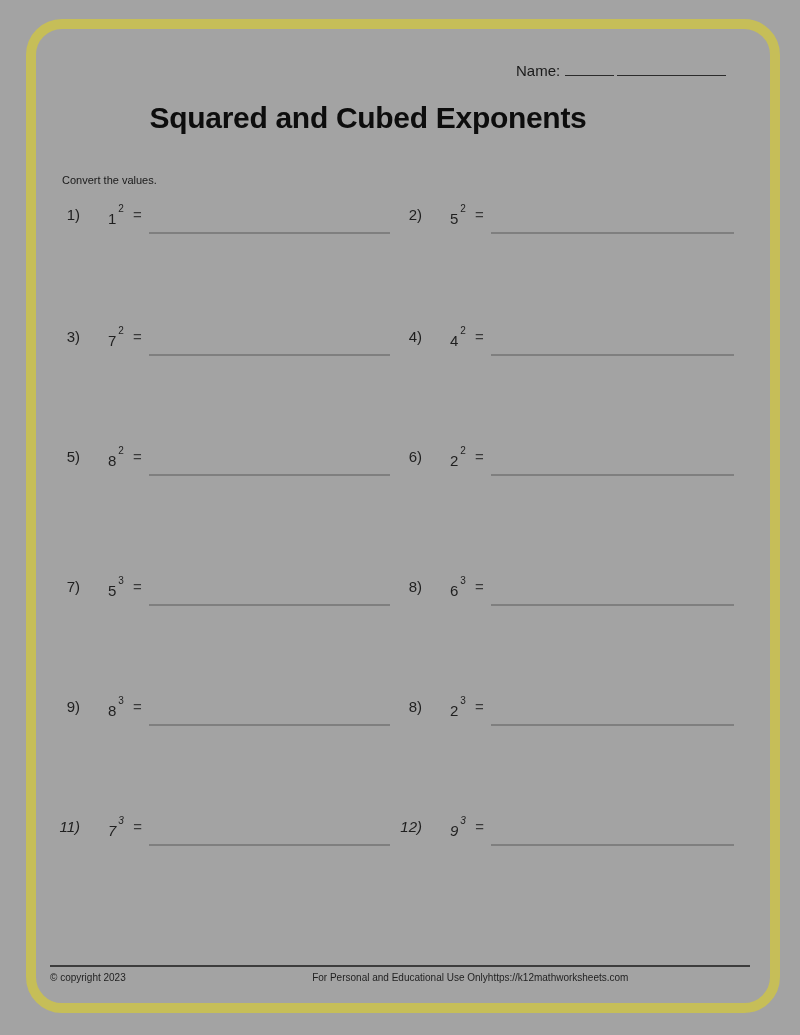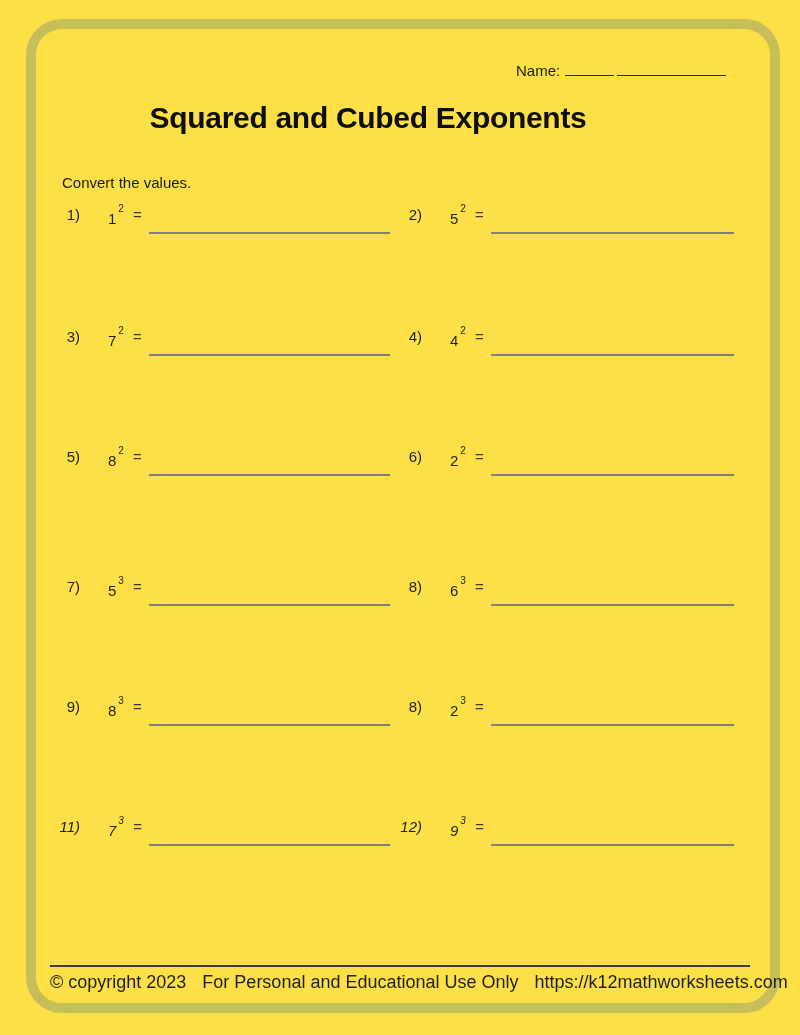--- a/index.html
+++ b/index.html
@@ -9,21 +9,21 @@
     height: 1035px;
     background: #ffffff;
     font-family: "Liberation Sans", "DejaVu Sans", sans-serif;
     color: #1a1a1a;
     overflow: hidden;
   }
   .sheet {
     position: relative;
     width: 800px;
     height: 1035px;
-    background: #fde047;
+    background: #a3a3a3;
   }
   .frame {
     position: absolute;
     left: 26px;
     top: 19px;
     width: 734px;
     height: 974px;
     border: 10px solid #c6be58;
     border-radius: 36px;
     background: transparent;
@@ -57,21 +57,21 @@
     font-size: 30px;
     font-weight: bold;
     letter-spacing: -0.3px;
     color: #0d0d0d;
   }
   
   .instruction {
     position: absolute;
     left: 62px;
     top: 174px;
-    font-size: 15px;
+    font-size: 11px;
     color: #1a1a1a;
   }
   
   .prob-row {
     position: absolute;
     left: 0;
     width: 800px;
     height: 34px;
   }
   .row-0 { top: 206px; }
@@ -123,23 +123,22 @@
     width: 700px;
     border-top: 2px solid #3c3c3c;
   }
   .footer-row {
     position: absolute;
     left: 50px;
     top: 972px;
     width: 700px;
     display: flex;
     align-items: baseline;
-    font-size: 18px;
+    font-size: 10px;
     color: #1f1f1f;
-    gap: 16px;
   }
   .footer-row .f-left  { flex: 1 1 0; text-align: left;  white-space: nowrap; }
   .footer-row .f-mid   { flex: 0 0 auto; white-space: nowrap; }
   .footer-row .f-right { flex: 1 1 0; text-align: left; white-space: nowrap; }
 </style>
 </head>
 <body>
 
 <div class="sheet">
 

